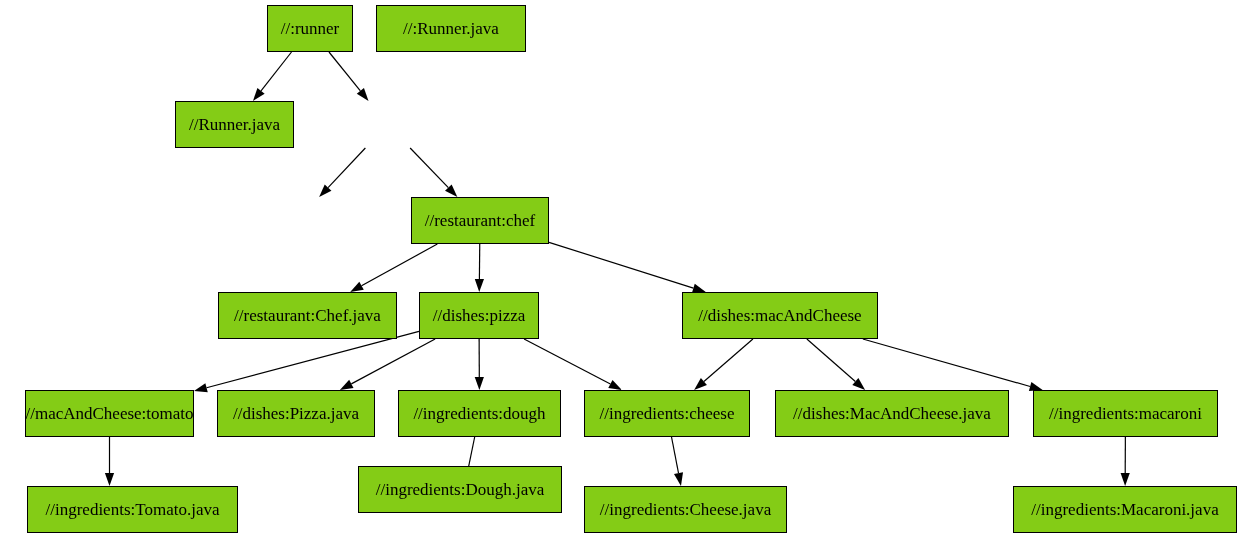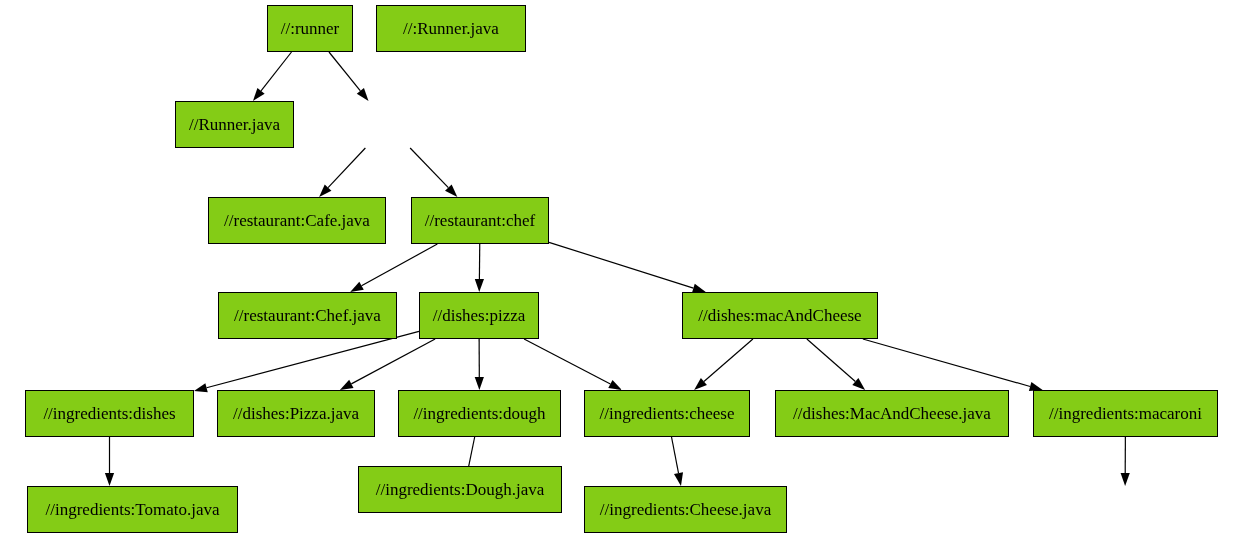--- a/index.html
+++ b/index.html
@@ -81,37 +81,34 @@
 
 <div class="node" style="left: 267px; top: 5px; width: 86px; height: 47px;">
       <span>//:runner</span>
     </div>
     <div class="node" style="left: 376px; top: 5px; width: 150px; height: 47px;">
       <span>//:Runner.java</span>
     </div>
     <div class="node" style="left: 175px; top: 101px; width: 119px; height: 47px;">
       <span>//Runner.java</span>
     </div>
-    <div class="node" style="left: 208px; top: 197px; width: 178px; height: 47px;">
-      <span>//restaurant:Cafe.java</span>
-    </div>
     <div class="node" style="left: 411px; top: 197px; width: 138px; height: 47px;">
       <span>//restaurant:chef</span>
     </div>
     <div class="node" style="left: 218px; top: 292px; width: 179px; height: 47px;">
       <span>//restaurant:Chef.java</span>
     </div>
     <div class="node" style="left: 419px; top: 292px; width: 120px; height: 47px;">
       <span>//dishes:pizza</span>
     </div>
     <div class="node" style="left: 682px; top: 292px; width: 196px; height: 47px;">
       <span>//dishes:macAndCheese</span>
     </div>
     <div class="node" style="left: 25px; top: 390px; width: 169px; height: 47px;">
-      <span>//ingredients:dishes</span>
+      <span>//macAndCheese:tomato</span>
     </div>
     <div class="node" style="left: 217px; top: 390px; width: 158px; height: 47px;">
       <span>//dishes:Pizza.java</span>
     </div>
     <div class="node" style="left: 398px; top: 390px; width: 163px; height: 47px;">
       <span>//ingredients:dough</span>
     </div>
     <div class="node" style="left: 584px; top: 390px; width: 166px; height: 47px;">
       <span>//ingredients:cheese</span>
     </div>
@@ -123,13 +120,16 @@
     </div>
     <div class="node" style="left: 4px; top: 486px; width: 211px; height: 47px; margin-left: 23px;">
       <span>//ingredients:Tomato.java</span>
     </div>
     <div class="node" style="left: 358px; top: 466px; width: 204px; height: 47px;">
       <span>//ingredients:Dough.java</span>
     </div>
     <div class="node" style="left: 584px; top: 486px; width: 203px; height: 47px;">
       <span>//ingredients:Cheese.java</span>
     </div>
+    <div class="node" style="left: 1013px; top: 486px; width: 224px; height: 47px;">
+      <span>//ingredients:Macaroni.java</span>
+    </div>
   </div>
 
 </body></html>

